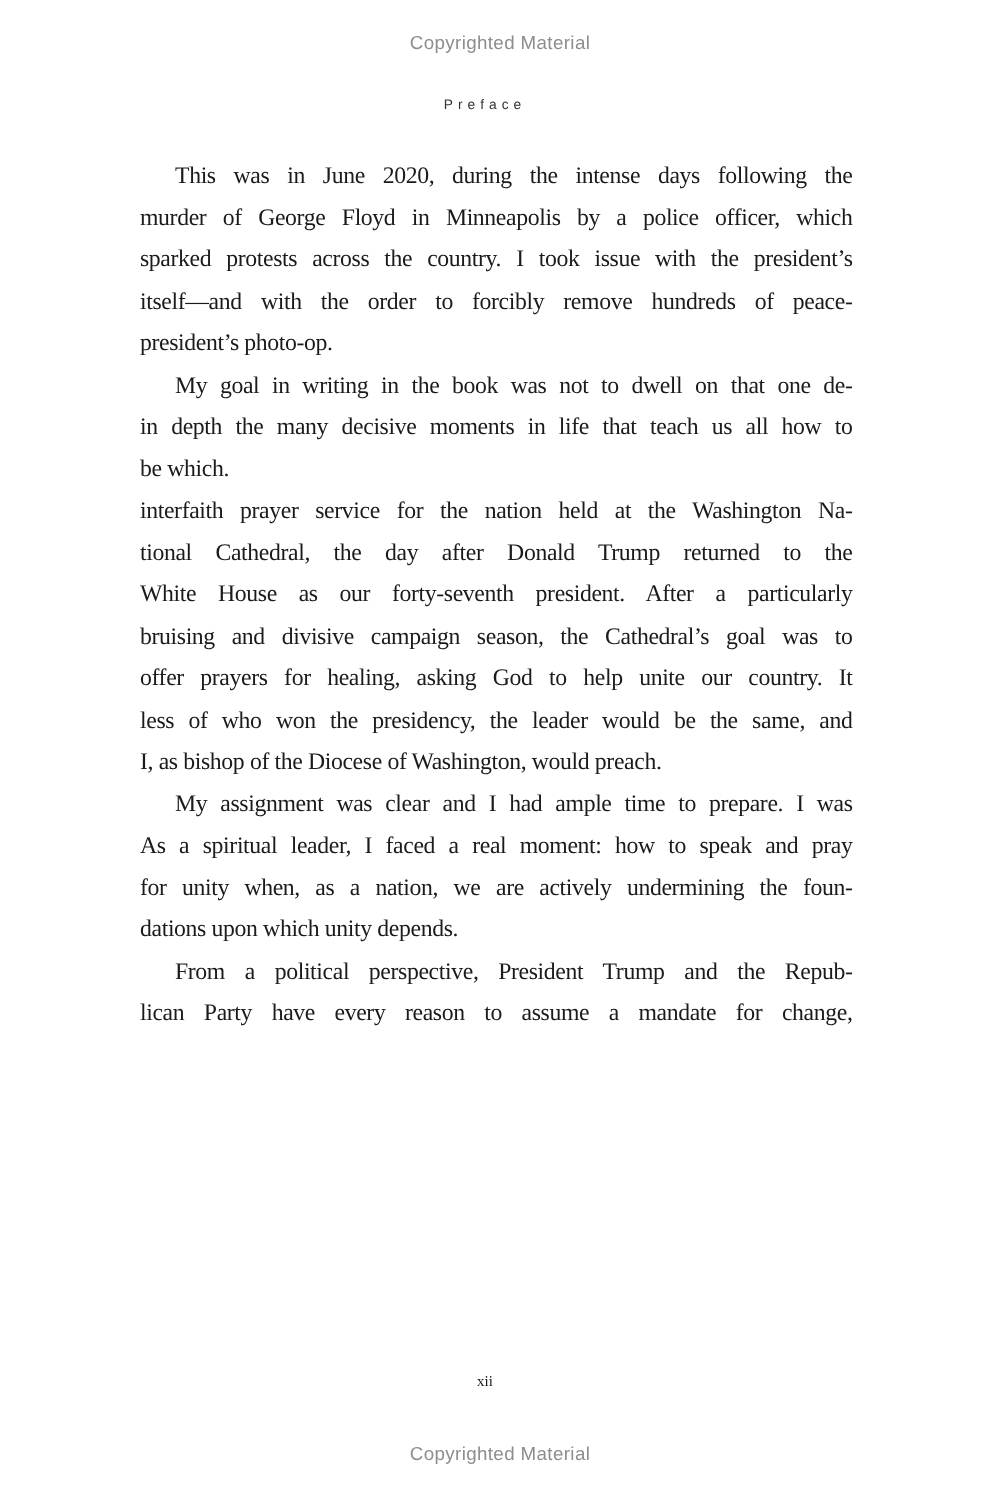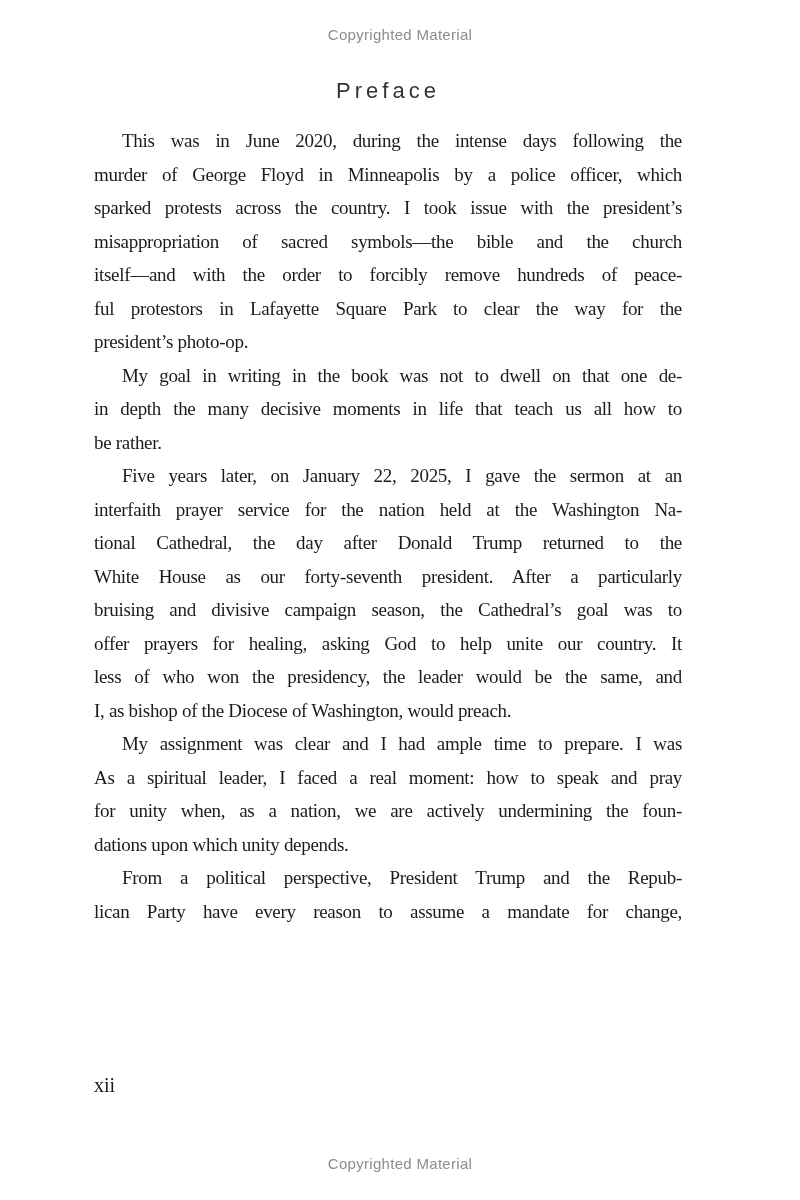--- a/index.html
+++ b/index.html
@@ -27,76 +27,75 @@
   }
   .notice.top { top: 26px; }
   .notice.bottom { top: 1155px; }
   .chapter-title {
     position: absolute;
     top: 78px;
     left: 94px;
     width: 588px;
     text-align: center;
     font-family: "Liberation Sans", sans-serif;
-    font-size: 22px;
+    font-size: 11px;
     letter-spacing: 4px;
     color: var(--title-color, #333333);
   }
   .body-text {
     position: absolute;
     top: 124px;
     left: 94px;
     width: 588px;
     font-size: 19px;
     line-height: 33.5px;
     letter-spacing: -0.3px;
     color: var(--text-color, #1b1b1b);
   }
   .line {
     text-align: justify;
     text-align-last: justify;
+    margin-left: 18px;
   }
   .line.last { text-align-last: left; }
   .line.first { text-indent: 28px; }
   .italic { font-style: italic; }
   .page-number {
     position: absolute;
-    top: 1074px;
+    top: 1098px;
     left: 94px;
     width: 588px;
-    font-size: 20px;
+    text-align: center;
+    font-size: 12px;
     color: var(--text-color, #1b1b1b);
   }
 </style>
 </head>
 <body>
 
 <div class="page">
 
   <div class="notice top">Copyrighted Material</div>
 
   <div class="chapter-title">Preface</div>
 
   <div class="body-text">
       <div class="para">
         <div class="line first"><span>This was in June 2020, during the intense days following the</span></div>
         <div class="line"><span>murder of George Floyd in Minneapolis by a police officer, which</span></div>
         <div class="line"><span>sparked protests across the country. I took issue with the president’s</span></div>
-        <div class="line"><span>misappropriation of sacred symbols—the bible and the church</span></div>
         <div class="line"><span>itself—and with the order to forcibly remove hundreds of peace-</span></div>
-        <div class="line"><span>ful protestors in Lafayette Square Park to clear the way for the</span></div>
         <div class="line last"><span>president’s photo-op.</span></div>
       </div>
       <div class="para">
         <div class="line first"><span>My goal in writing in the book was not to dwell on that one de-</span></div>
         <div class="line"><span>in depth the many decisive moments in life that teach us all how to</span></div>
-        <div class="line last"><span>be rather.</span></div>
+        <div class="line last"><span>be which.</span></div>
       </div>
       <div class="para">
-        <div class="line first"><span>Five years later, on January 22, 2025, I gave the sermon at an</span></div>
         <div class="line"><span>interfaith prayer service for the nation held at the Washington Na-</span></div>
         <div class="line"><span>tional Cathedral, the day after Donald Trump returned to the</span></div>
         <div class="line"><span>White House as our forty-seventh president. After a particularly</span></div>
         <div class="line"><span>bruising and divisive campaign season, the Cathedral’s goal was to</span></div>
         <div class="line"><span>offer prayers for healing, asking God to help unite our country. It</span></div>
         <div class="line"><span>less of who won the presidency, the leader would be the same, and</span></div>
         <div class="line last"><span>I, as bishop of the Diocese of Washington, would preach.</span></div>
       </div>
       <div class="para">
         <div class="line first"><span>My assignment was clear and I had ample time to prepare. I was</span></div>

